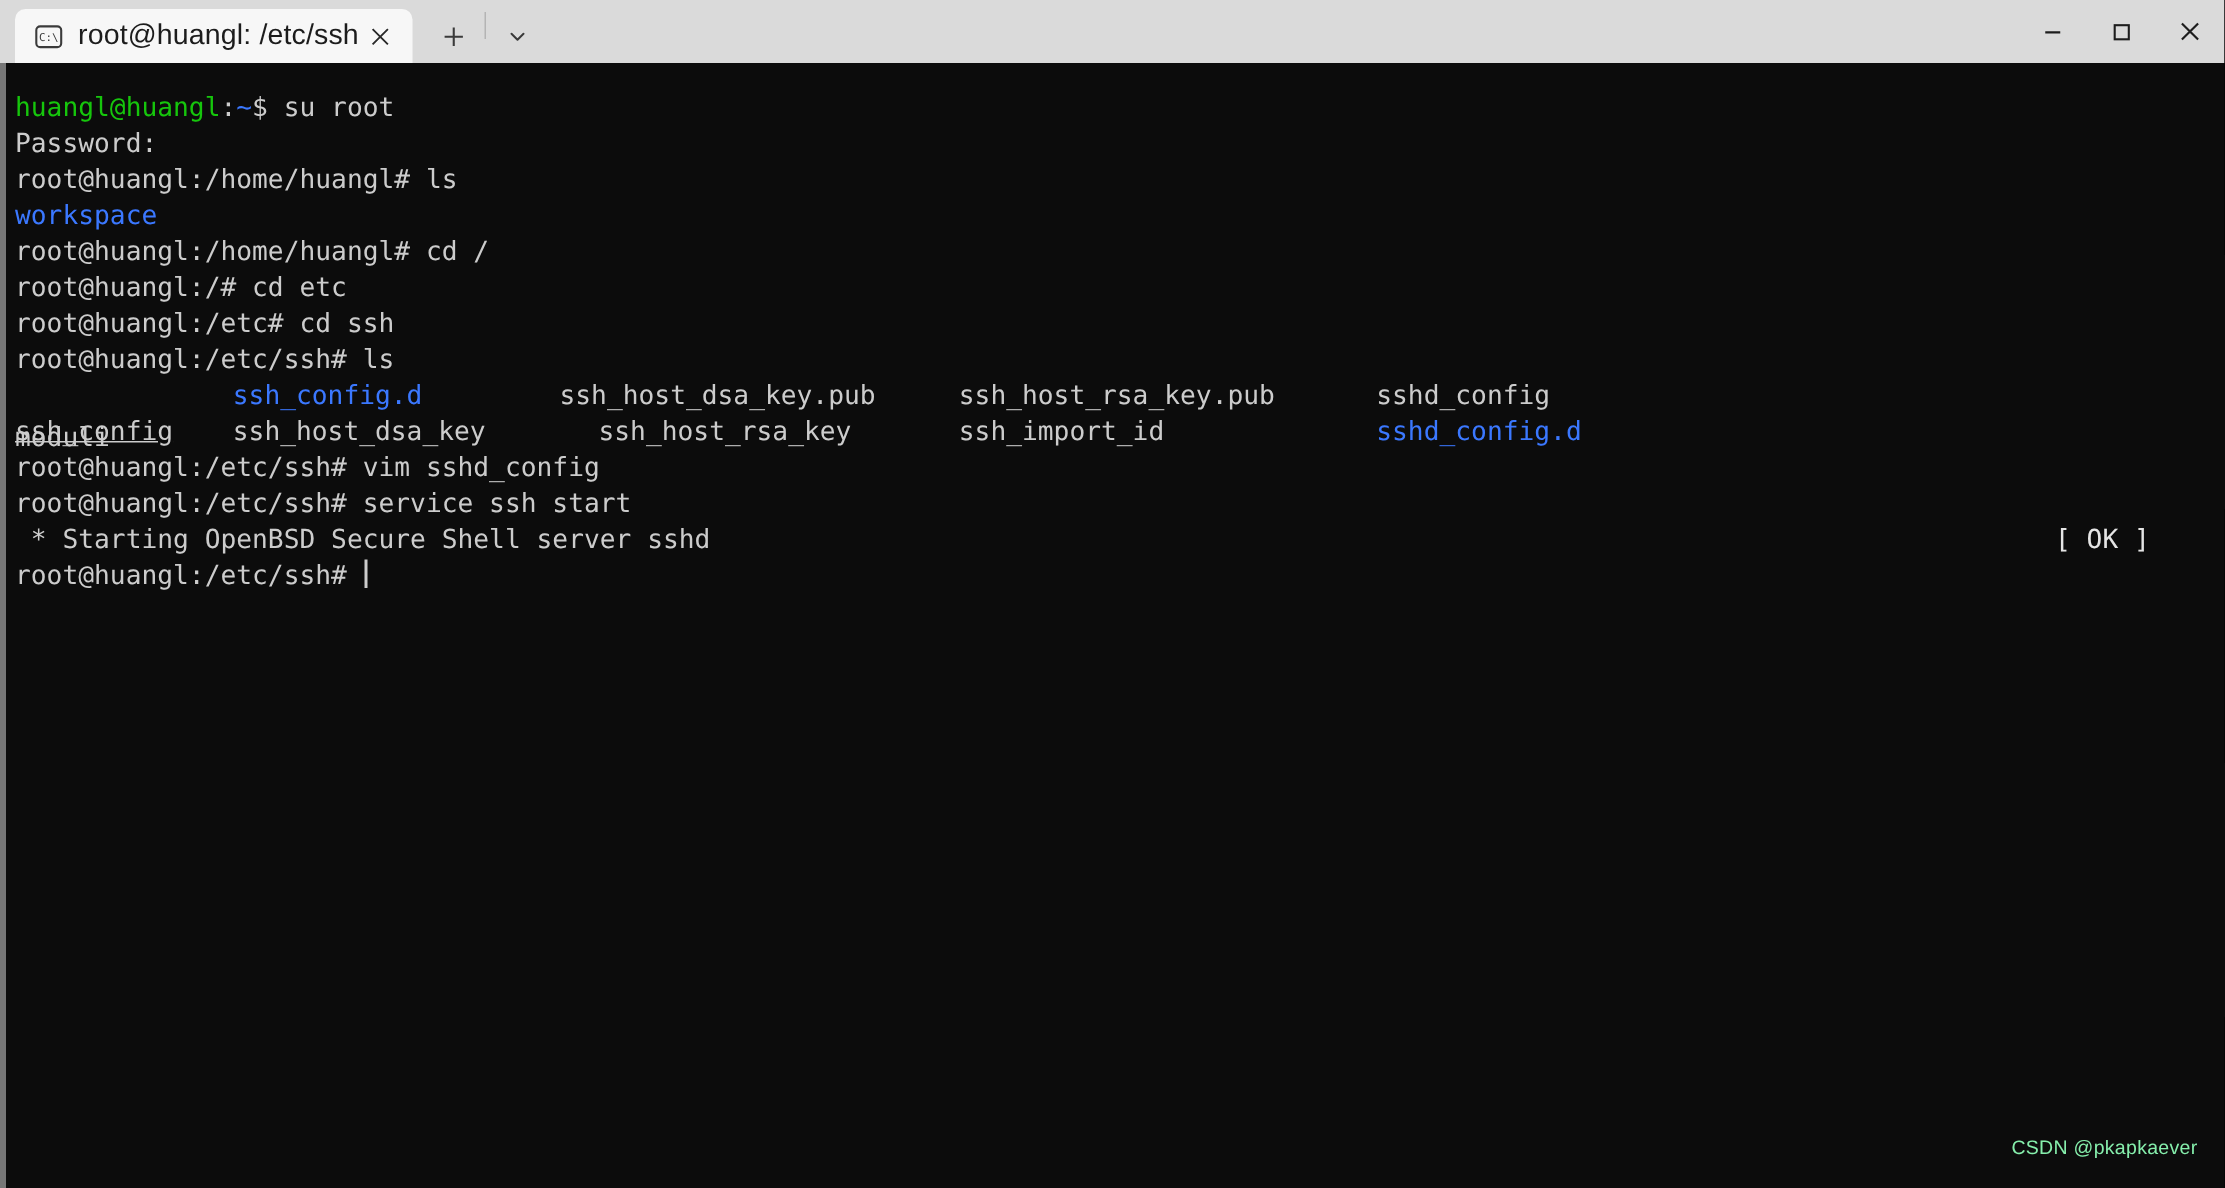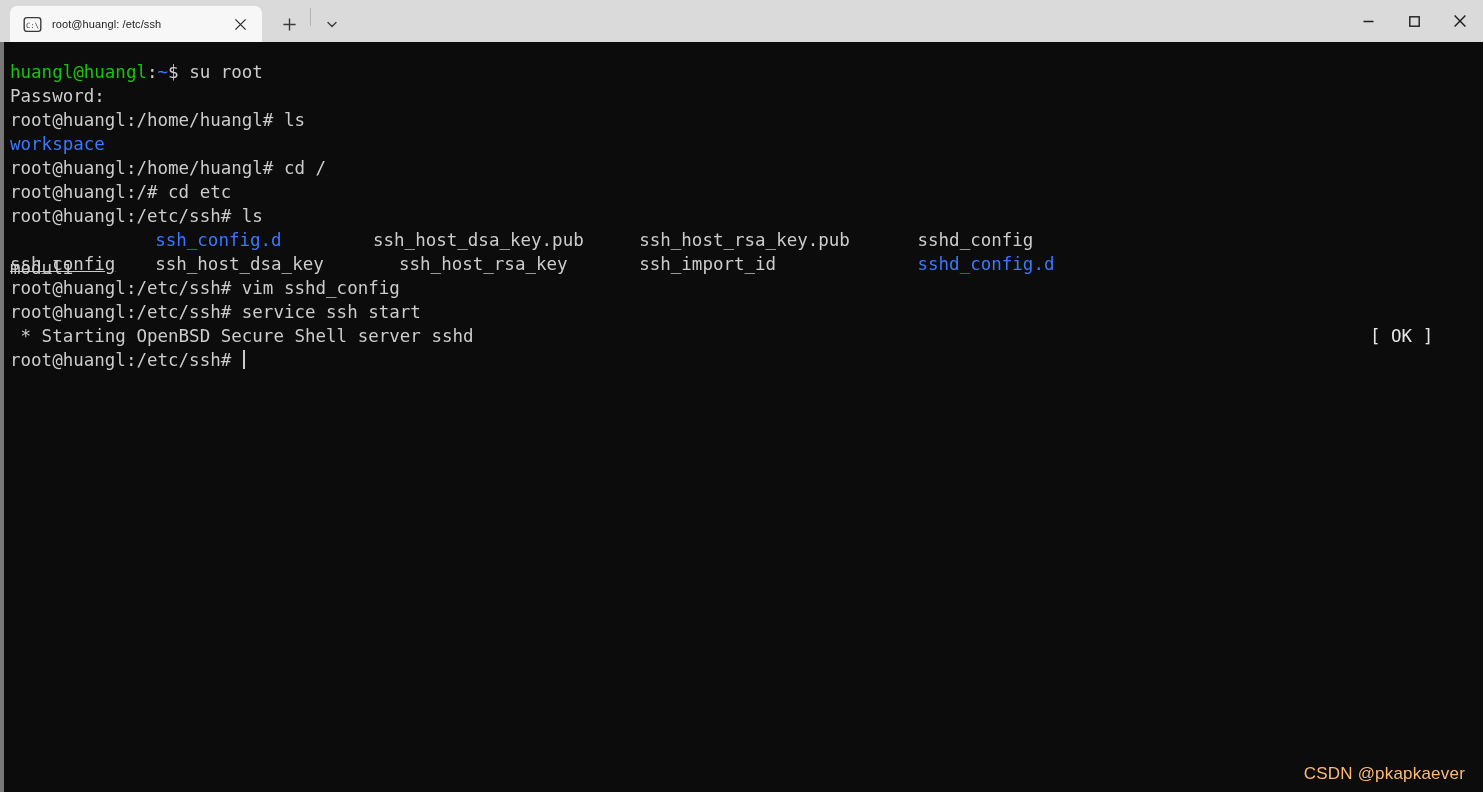--- a/index.html
+++ b/index.html
@@ -52,21 +52,21 @@
     width: 20px; height: 20px;
     flex: 0 0 20px;
     margin-right: 10px;
     display: flex;
     align-items: center;
     justify-content: center;
   }
 
   .tab-title {
     flex: 1 1 auto;
-    font-size: 11px;
+    font-size: 19px;
     color: #1c1c1c;
     white-space: nowrap;
     overflow: hidden;
     letter-spacing: 0.1px;
   }
 
   .tab-close {
     width: 28px; height: 28px;
     display: flex;
     align-items: center;
@@ -169,24 +169,24 @@
     margin-left: 1px;
   }
 
   
   .lsrow { position: relative; height: 24px; }
   .cell { position: absolute; top: 0; }
 
   .watermark {
     position: absolute;
     right: 18px;
-    bottom: 8px;
+    bottom: 20px;
     font-family: "Liberation Sans", sans-serif;
-    font-size: 17px;
-    color: #fdba74;
+    font-size: 13px;
+    color: #86efac;
     letter-spacing: 0.2px;
   }
 </style>
 </head>
 <body>
 
 <div id="app">
 
   <div class="titlebar">
 
@@ -249,20 +249,21 @@
       <div class="line"><span class="g">huangl@huangl</span><span class="w">:</span><span class="b">~</span><span class="w">$ su root</span></div>
 
       <div class="line">Password:</div>
 
       <div class="line">root@huangl:/home/huangl# ls</div>
 
       <div class="line"><span class="b">workspace</span></div>
 
       <div class="line">root@huangl:/home/huangl# cd /</div>
       <div class="line">root@huangl:/# cd etc</div>
+      <div class="line">root@huangl:/etc# cd ssh</div>
       <div class="line">root@huangl:/etc/ssh# ls</div>
 
       <div class="line lsrow" id="ls-row-1"><span class="cell w" style="left: 0px; margin-top: 28px;">moduli</span><span class="cell b" style="left: 145.2px;">ssh_config.d</span><span class="cell w" style="left: 363px;">ssh_host_dsa_key.pub</span><span class="cell w" style="left: 629.2px;">ssh_host_rsa_key.pub</span><span class="cell w" style="left: 907.5px;">sshd_config</span></div>
       <div class="line lsrow" id="ls-row-2"><span class="cell w" style="left: 0px; text-decoration: underline;">ssh_config</span><span class="cell w" style="left: 145.2px;">ssh_host_dsa_key</span><span class="cell w" style="left: 363px; margin-left: 26px;">ssh_host_rsa_key</span><span class="cell w" style="left: 629.2px;">ssh_import_id</span><span class="cell b" style="left: 907.5px;">sshd_config.d</span></div>
 
       <div class="line">root@huangl:/etc/ssh# vim sshd_config</div>
       <div class="line">root@huangl:/etc/ssh# service ssh start</div>
 
       <div class="line"><span> * Starting OpenBSD Secure Shell server sshd</span><span class="okflag">[ OK ]</span></div>
 

